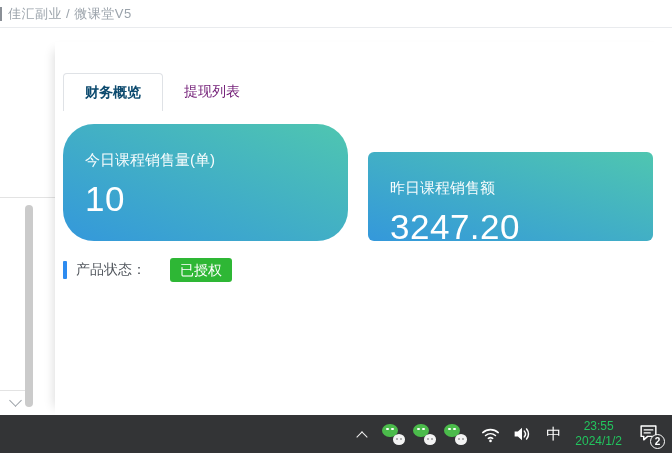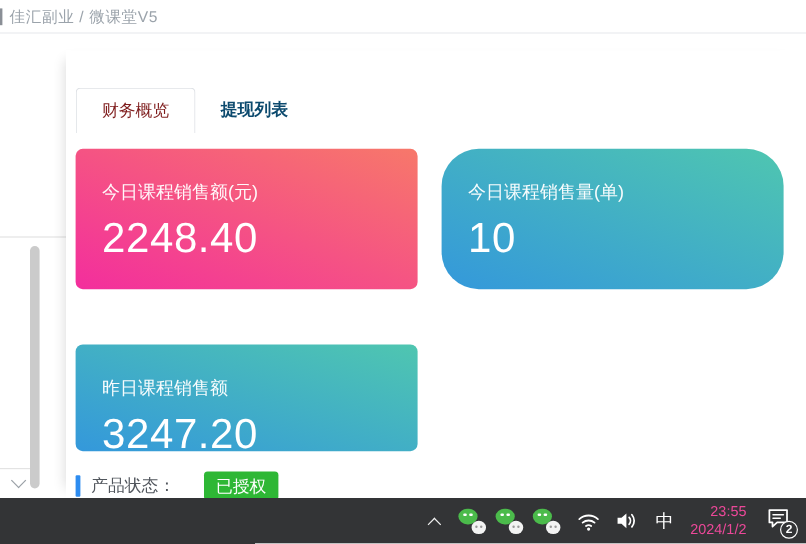--- a/index.html
+++ b/index.html
@@ -22,22 +22,22 @@
   .bg-chevron-down { position:absolute; left:10px; top:396px; width:10px; height:10px; }
   .bg-chevron-down::before { content:""; position:absolute; left:1px; top:0;
       width:8px; height:8px; border-right:1.5px solid #9aa0a6; border-bottom:1.5px solid #9aa0a6;
       transform:rotate(45deg); }
 
   
   .panel { position:absolute; left:55px; top:42px; width:617px; height:373px;
            background:#fff; box-shadow:-9px 0 10px -8px rgba(0,0,0,.14); }
   .tabs { display:flex; align-items:flex-end; padding:31px 0 0 8px; height:69px; }
   .tab { height:38px; display:inline-flex; align-items:center; padding:0 21px;
-         font-size:14px; color:#0c4a6e; cursor:pointer;font-weight:bold; }
-  .tab.active { color:#7f1d1d; font-weight:normal; background:#fff;
+         font-size:14px; color:#701a75; cursor:pointer; }
+  .tab.active { color:#0c4a6e; font-weight:bold; background:#fff;
                 border:1px solid #dfe2e6; border-bottom:none; border-radius:4px 4px 0 0; }
 
   .cards { margin:13px 0 0 8px; display:grid;
            grid-template-columns:285px 285px; grid-auto-rows:117px;
            column-gap:20px; row-gap:18px; }
   .card { border-radius:6px; color:#fff; padding:27px 0 0 22px; overflow:hidden; }
   .card-label { font-size:15px; color:rgba(255,255,255,.96); }
   .card-value { margin-top:9px; font-size:35px; font-weight:500; letter-spacing:.5px; }
 
   .status-row { margin:17px 0 0 8px; display:flex; align-items:center; }
@@ -58,21 +58,21 @@
   .wechat .bub-big::before, .wechat .bub-big::after { content:""; position:absolute; top:4px;
       width:2.5px; height:2.5px; border-radius:50%; background:#fff; }
   .wechat .bub-big::before { left:4px; } .wechat .bub-big::after { left:9px; }
   .wechat .bub-small { position:absolute; right:0; bottom:0; width:12px; height:10.5px;
       border-radius:50%; background:#f3f3f3; }
   .wechat .bub-small::before, .wechat .bub-small::after { content:""; position:absolute; top:3.5px;
       width:2px; height:2px; border-radius:50%; background:#9a9a9a; }
   .wechat .bub-small::before { left:3px; } .wechat .bub-small::after { left:7px; }
   .tray-icon { margin:0 6px; cursor:pointer; display:flex; align-items:center; }
   .ime { color:#fff; font-size:15px; margin:0 8px; cursor:pointer; }
-  .clock { text-align:right; color:#ec4899; font-size:12px; line-height:15px; margin:0 10px 0 6px; cursor:pointer; }
+  .clock { text-align:center; color:#22c55e; font-size:12px; line-height:15px; margin:0 10px 0 6px; cursor:pointer; }
   .notif { position:relative; margin-left:6px; cursor:pointer; }
   .notif-badge { position:absolute; right:-6px; bottom:-3px; width:15px; height:15px;
       border-radius:50%; border:1.5px solid #fff; display:flex; align-items:center;
       justify-content:center; color:#fff; font-size:10px; font-weight:bold; }
 </style>
 </head>
 <body>
 
 <div class="stage">
 
@@ -87,24 +87,20 @@
   <div class="bg-chevron-down"></div>
 
   <div class="panel">
 
     <div class="tabs">
       <span class="tab active">财务概览</span>
       <span class="tab">提现列表</span>
     </div>
 
     <div class="cards">
-      <div class="card" style="background: linear-gradient(to right top, rgb(243, 46, 157), rgb(247, 120, 106));">
-        <div class="card-label">今日课程销售额(元)</div>
-        <div class="card-value">2248.40</div>
-      </div>
       <div class="card" style="background: linear-gradient(to right top, rgb(52, 152, 219), rgb(79, 198, 176)); border-radius: 31px;">
         <div class="card-label">今日课程销售量(单)</div>
         <div class="card-value">10</div>
       </div>
       <div class="card" style="background: linear-gradient(to right top, rgb(52, 152, 219), rgb(79, 198, 176)); margin-top: 28px;">
         <div class="card-label">昨日课程销售额</div>
         <div class="card-value">3247.20</div>
       </div>
     </div>
 

